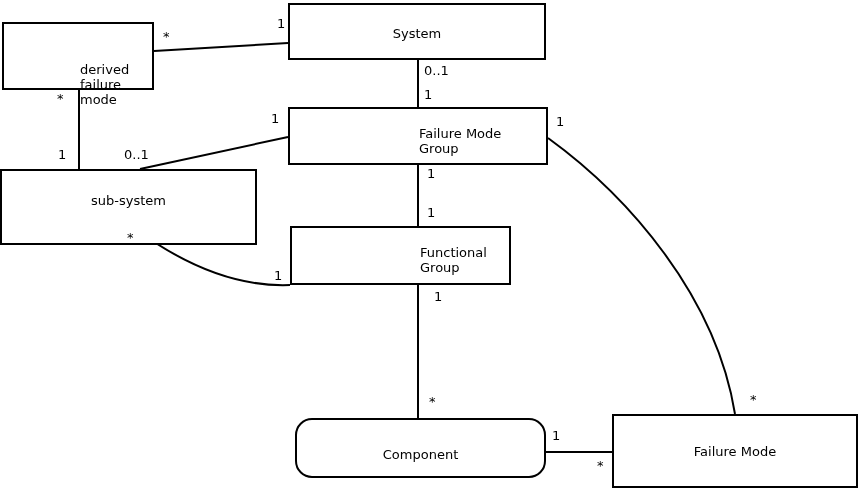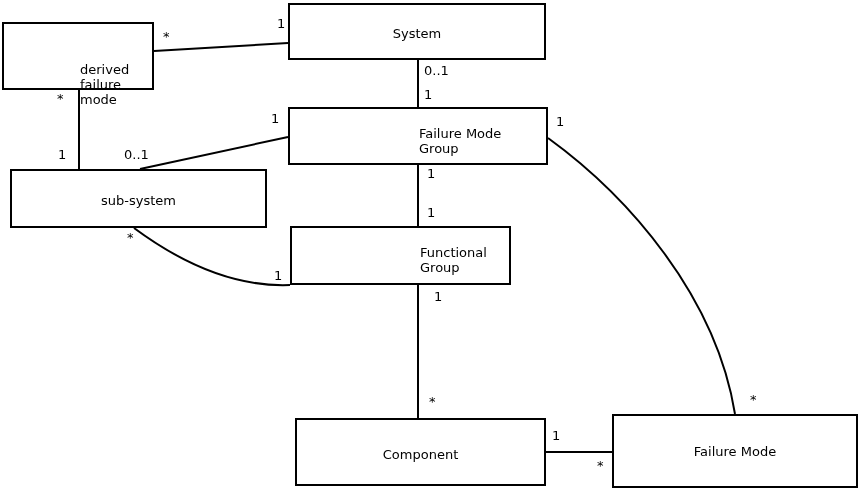--- a/index.html
+++ b/index.html
@@ -88,30 +88,30 @@
     <span class="uml-class-label" style="top: 38px; left: 76px;">derived
 failure
 mode</span>
   </div>
 
   <div class="uml-class" style="left: 288px; top: 107px; width: 260px; height: 58px;">
     <span class="uml-class-label" style="top: 17px; left: 129px;">Failure Mode
 Group</span>
   </div>
 
-  <div class="uml-class" style="left: 10px; top: 169px; width: 257px; height: 59px;">
+  <div class="uml-class" style="left: 0; top: 169px; width: 257px; height: 76px;">
     <span class="uml-class-label label-center" style="top: 22px;">sub-system</span>
   </div>
 
   <div class="uml-class" style="left: 290px; top: 226px; width: 221px; height: 59px;">
     <span class="uml-class-label" style="top: 17px; left: 128px;">Functional
 Group</span>
   </div>
 
-  <div class="uml-class" style="left: 295px; top: 418px; width: 251px; height: 68px;">
+  <div class="uml-class" style="left: 295px; top: 418px; width: 251px; height: 60px; border-radius: 17px;">
     <span class="uml-class-label label-center" style="top: 27px;">Component</span>
   </div>
 
   <div class="uml-class" style="left: 612px; top: 414px; width: 246px; height: 74px;">
     <span class="uml-class-label label-center" style="top: 28px;">Failure Mode</span>
   </div>
 
   <span class="mult-label" style="left: 163px; top: 30px;">*</span>
   <span class="mult-label" style="left: 277px; top: 17px;">1</span>
   <span class="mult-label" style="left: 57px; top: 92px;">*</span>

